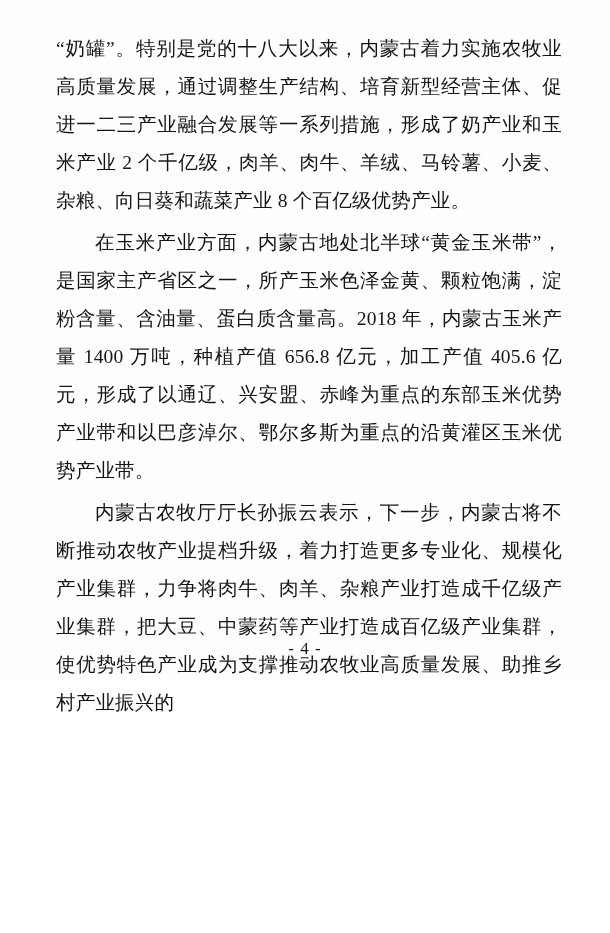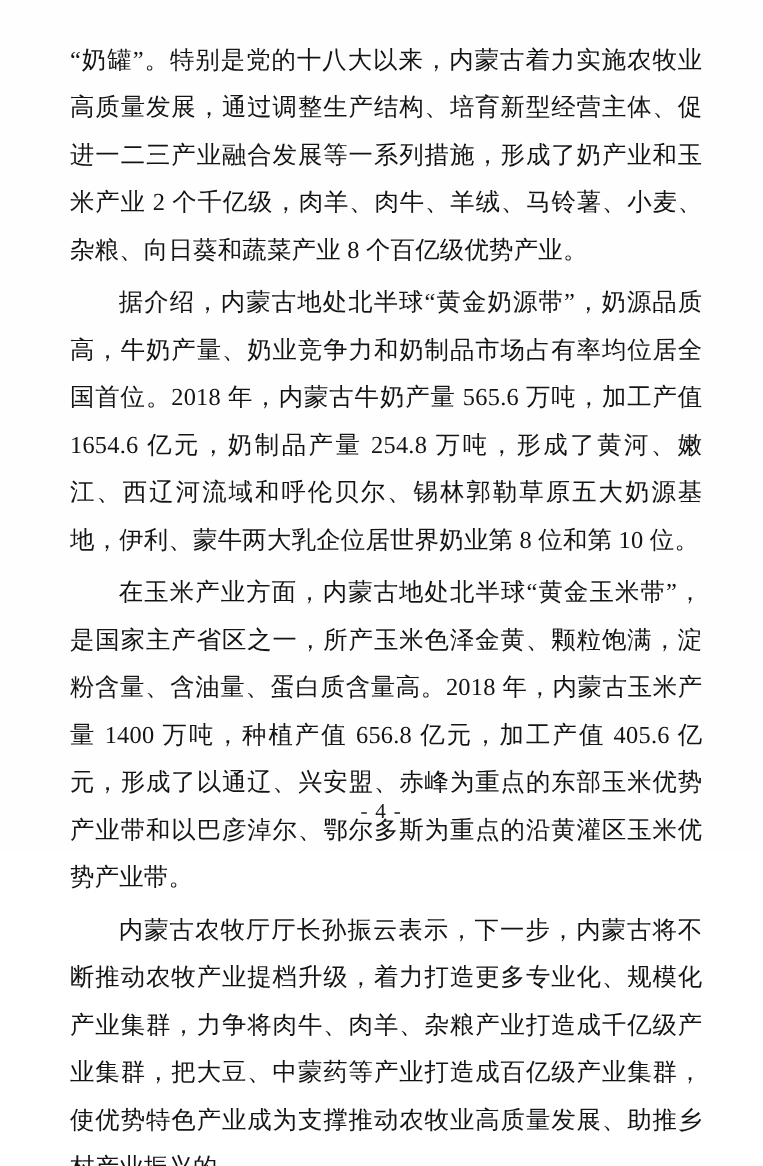--- a/index.html
+++ b/index.html
@@ -48,18 +48,17 @@
     letter-spacing: 1px;
     color: #1a1a1a;
   }
 </style>
 </head>
 <body>
 
 <div class="page">
   <div class="doc-body">
     <p class="para">“奶罐”。特别是党的十八大以来，内蒙古着力实施农牧业高质量发展，通过调整生产结构、培育新型经营主体、促进一二三产业融合发展等一系列措施，形成了奶产业和玉米产业 2 个千亿级，肉羊、肉牛、羊绒、马铃薯、小麦、杂粮、向日葵和蔬菜产业 8 个百亿级优势产业。</p>
-    <p class="para indent">据介绍，内蒙古地处北半球“黄金奶源带”，奶源品质高，牛奶产量、奶业竞争力和奶制品市场占有率均位居全国首位。2018 年，内蒙古牛奶产量 565.6 万吨，加工产值 1654.6 亿元，奶制品产量 254.8 万吨，形成了黄河、嫩江、西辽河流域和呼伦贝尔、锡林郭勒草原五大奶源基地，伊利、蒙牛两大乳企位居世界奶业第 8 位和第 10 位。</p>
     <p class="para indent">在玉米产业方面，内蒙古地处北半球“黄金玉米带”，是国家主产省区之一，所产玉米色泽金黄、颗粒饱满，淀粉含量、含油量、蛋白质含量高。2018 年，内蒙古玉米产量 1400 万吨，种植产值 656.8 亿元，加工产值 405.6 亿元，形成了以通辽、兴安盟、赤峰为重点的东部玉米优势产业带和以巴彦淖尔、鄂尔多斯为重点的沿黄灌区玉米优势产业带。</p>
     <p class="para indent">内蒙古农牧厅厅长孙振云表示，下一步，内蒙古将不断推动农牧产业提档升级，着力打造更多专业化、规模化产业集群，力争将肉牛、肉羊、杂粮产业打造成千亿级产业集群，把大豆、中蒙药等产业打造成百亿级产业集群，使优势特色产业成为支撑推动农牧业高质量发展、助推乡村产业振兴的</p>
   </div>
   <div class="footer">- 4 -</div>
 </div>
 
 </body></html>

